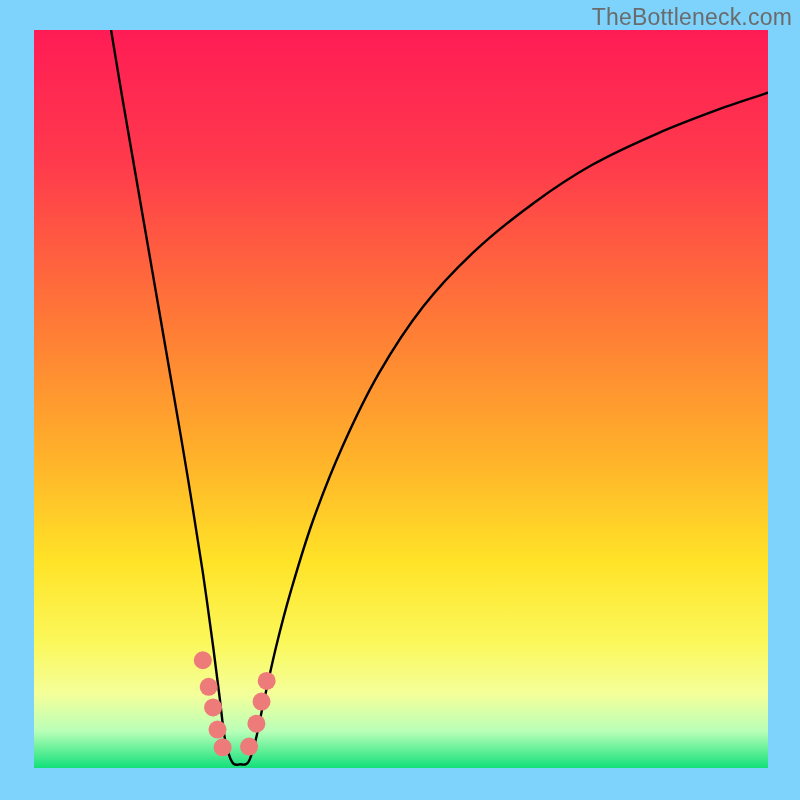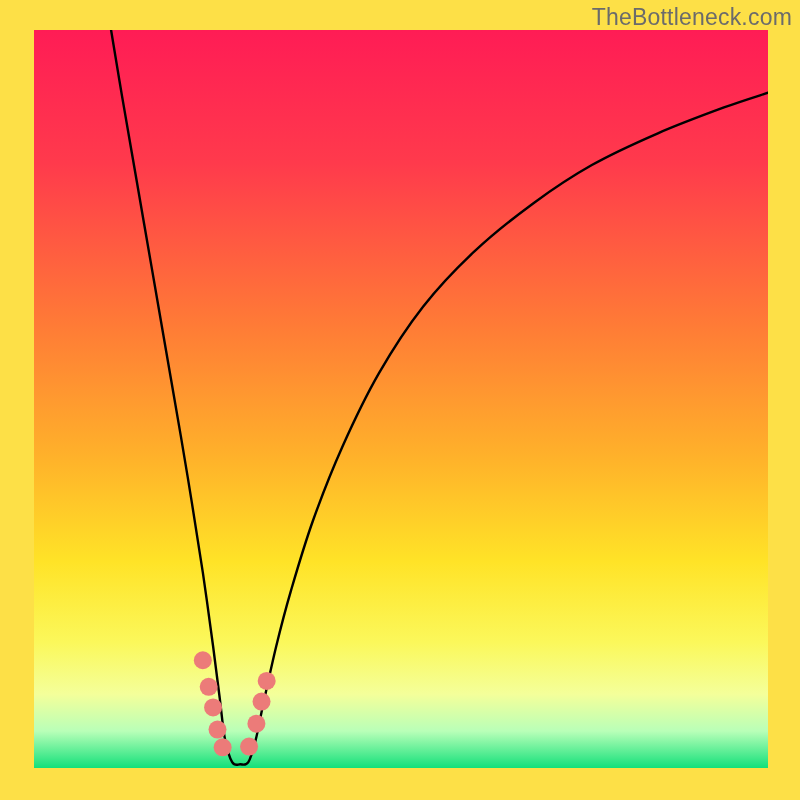--- a/index.html
+++ b/index.html
@@ -8,21 +8,21 @@
     width: 800px;
     height: 800px;
     background: #000;
     overflow: hidden;
     font-family: Arial, Helvetica, sans-serif;
   }
   .frame {
     position: absolute;
     left: 0; top: 0;
     width: 800px; height: 800px;
-    background: #fde047;
+    background: #7dd3fc;
   }
   .plot {
     position: absolute;
     left: 34px;
     top: 30px;
     width: 734px;
     height: 738px;
     overflow: hidden;
   }
   .watermark {

